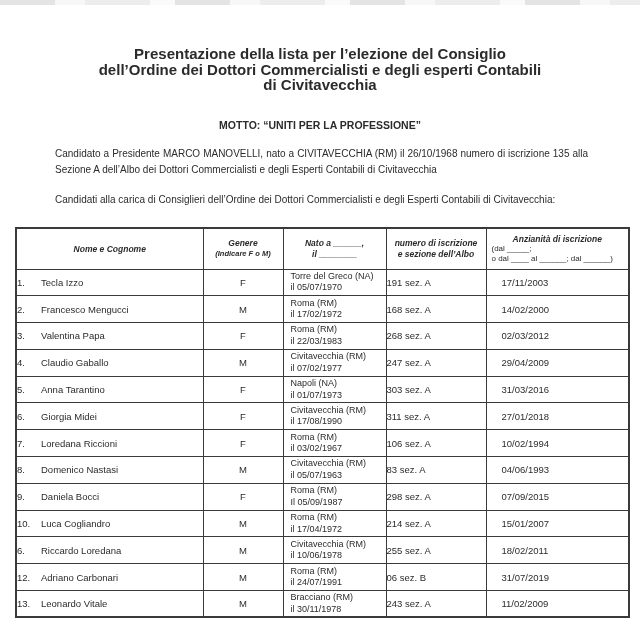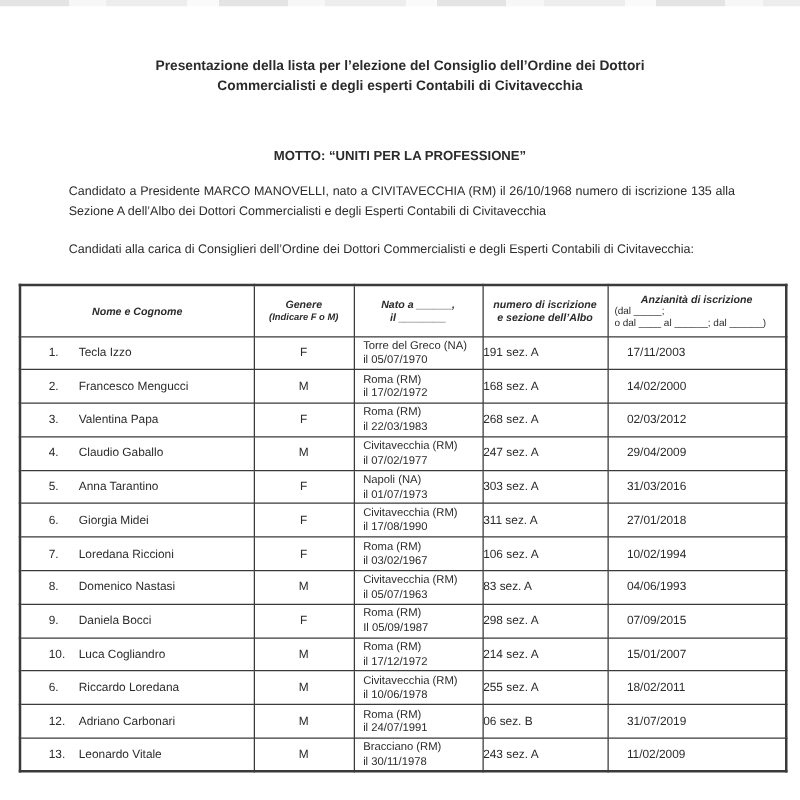--- a/index.html
+++ b/index.html
@@ -17,21 +17,21 @@
     background: repeating-linear-gradient(90deg,
       #e4e4e4 0px, #e4e4e4 55px,
       #f7f7f7 55px, #f7f7f7 85px,
       #ededed 85px, #ededed 150px,
       #fafafa 150px, #fafafa 175px);
   }
 
   .doc-title {
     position: absolute; top: 46px; left: 0; width: 640px;
     text-align: center; font-weight: bold;
-    font-size: 11px; line-height: 15.5px;
+    font-size: 15px; line-height: 15.5px;
   }
   .doc-title .inner { max-width: 446px; margin: 0 auto; }
 
   .motto {
     position: absolute; top: 119px; left: 0; width: 640px;
     text-align: center; font-weight: bold; font-size: 10.5px;
   }
 
   .para {
     position: absolute; left: 55px; width: 533px;
@@ -56,21 +56,21 @@
   .doc-table tbody tr { height: 26.8px; }
 
   .doc-table th {
     font-weight: bold; font-style: italic;
     font-size: 8.5px; line-height: 10.5px;
     text-align: center;
   }
   .h-sub { font-size: 7.5px; }
   .h-anz-lines { font-style: normal; font-weight: normal; font-size: 8px; text-align: left; padding: 0 5px; line-height: 10px; }
 
-  td.c-name { font-size: 9.5px; padding-left: 22px; }
+  td.c-name { font-size: 9.5px; }
   td.c-name .num { display: inline-block; width: 24px; }
   td.c-gender { font-size: 9.5px; text-align: center; }
   td.c-born { font-size: 9px; line-height: 11.5px; padding-left: 7px; }
   td.c-reg { font-size: 9.5px; padding-left: 0; }
   td.c-sen { font-size: 9.5px; padding-left: 15px; }
 </style>
 </head>
 <body>
 
 <div class="page">
@@ -232,21 +232,21 @@
     <td class="c-sen">07/09/2015</td>
   </tr>
 
   <tr>
     <td class="c-name">
       <span class="num">10.</span><span>Luca Cogliandro</span>
     </td>
     <td class="c-gender">M</td>
     <td class="c-born">
       <div>Roma (RM)</div>
-      <div>il 17/12/1972</div>
+      <div>il 17/04/1972</div>
     </td>
     <td class="c-reg">214 sez. A</td>
     <td class="c-sen">15/01/2007</td>
   </tr>
 
   <tr>
     <td class="c-name">
       <span class="num">6.</span><span>Riccardo Loredana</span>
     </td>
     <td class="c-gender">M</td>

